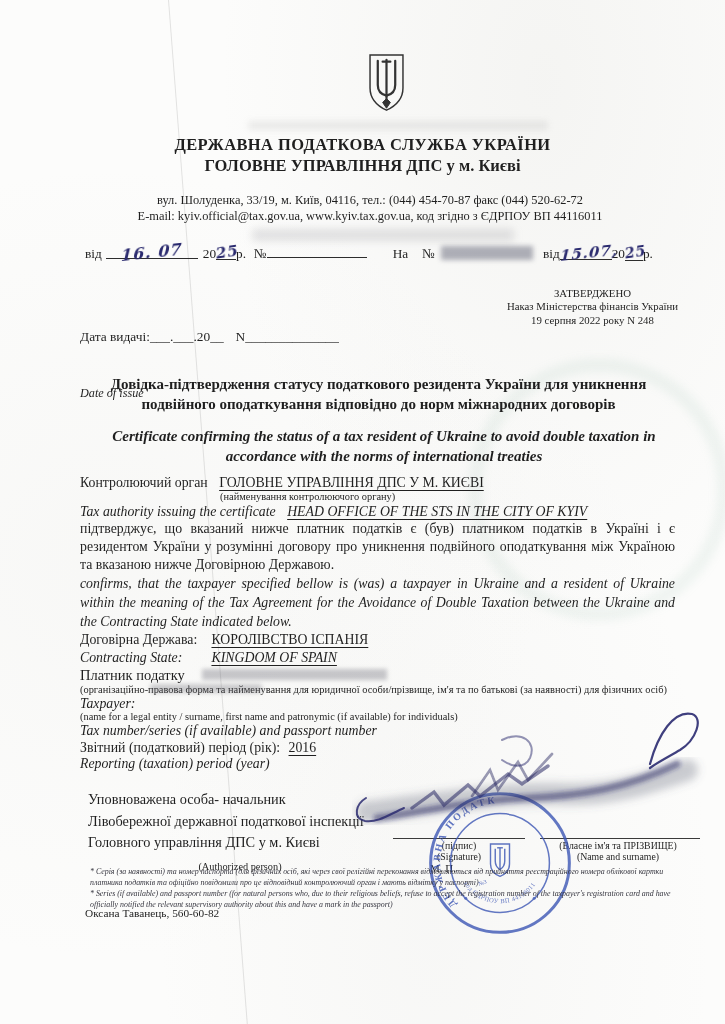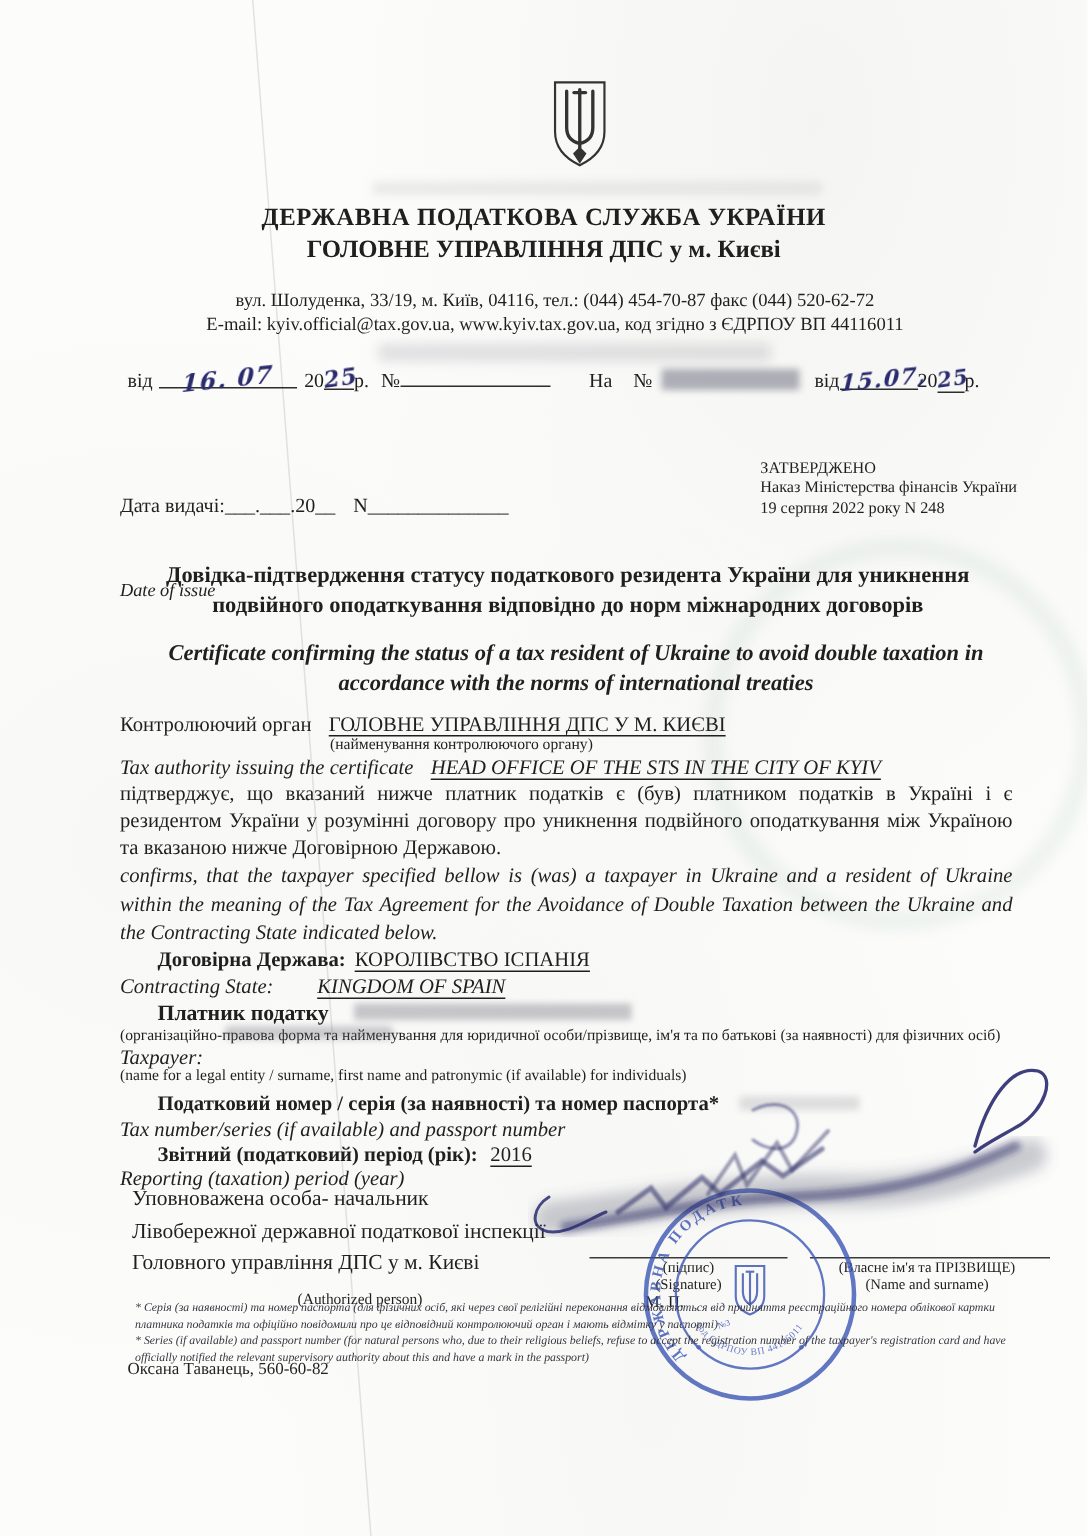--- a/index.html
+++ b/index.html
@@ -14,28 +14,28 @@
     background:rgba(95,95,95,0.16);transform:rotate(-4.4deg);transform-origin:top left;}
   .ghost{position:absolute;background:rgba(125,125,125,0.13);filter:blur(3px);border-radius:3px;}
   .emblem{position:absolute;left:365px;top:53px;width:43px;height:62px;}
   .org1{position:absolute;left:0;right:0;top:135px;text-align:center;font-weight:bold;font-size:16.5px;letter-spacing:0.4px;}
   .org2{position:absolute;left:0;right:0;top:156px;text-align:center;font-weight:bold;font-size:16.5px;}
   .addr{position:absolute;left:0;right:0;top:192px;text-align:center;font-size:12.4px;line-height:16px;margin-left:15px;}
   .refline{position:absolute;left:85px;top:242px;width:595px;font-size:13.3px;display:flex;align-items:baseline;white-space:nowrap;}
   .ulbox{display:inline-block;border-bottom:1.2px solid #2d2d2d;height:15px;position:relative;}
   .hw{font-family:"DejaVu Serif",serif;font-style:italic;font-weight:bold;color:#2b2b6f;
     display:inline-block;transform:rotate(-6deg) skewX(-9deg);filter:blur(0.2px);letter-spacing:1px;}
-  .approved{position:absolute;right:47px;top:287px;text-align:left;font-size:10.8px;line-height:13.4px;margin-top:19px;}
+  .approved{position:absolute;right:47px;top:287px;text-align:center;font-size:10.8px;line-height:13.4px;}
   .issue1{position:absolute;left:80px;top:329px;font-size:13.4px;}
   .issue2{position:absolute;left:80px;top:345px;font-size:12.2px;font-style:italic;margin-top:41px;}
   .titleua{position:absolute;left:90px;right:58px;top:375px;text-align:center;font-weight:bold;font-size:15px;line-height:19.5px;}
   .titleen{position:absolute;left:99px;right:56px;top:426px;text-align:center;font-weight:bold;font-style:italic;font-size:15px;line-height:20px;}
   .bodyblk{position:absolute;left:80px;right:50px;top:474px;font-size:13.8px;line-height:17px;}
   .ital{font-style:italic;}
-  .bold{font-weight:bold;margin-left:25px;}
+  .bold{font-weight:normal;}
   .uval{text-decoration:underline;text-underline-offset:3px;}
   .cap{font-size:10.4px;line-height:12px;}
   .capmid{margin-left:140px;}
   .para{text-align:justify;line-height:18px;}
   .para.en{line-height:19px;}
   .lblcol{display:inline-block;min-width:128px;}
   .redact{display:inline-block;vertical-align:baseline;}
   .authorized{position:absolute;left:88px;top:789px;font-size:14.3px;line-height:21.5px;}
   .authcap{margin-left:38px;width:228px;text-align:center;font-size:10.3px;margin-top:2px;}
   .sigline{position:absolute;border-top:1.1px solid #3a3a3a;height:0;}
@@ -131,24 +131,20 @@
       <span class="lblcol">Contracting State:</span>
       <span class="uval">KINGDOM OF SPAIN</span>
     </div>
     <div>
       <span class="bold" style="font-size:14.5px;">Платник податку</span>
       <span class="redact" style="width:185px;height:11px;margin-left:14px;background:rgba(95,95,105,0.33);filter:blur(2px);"></span>
     </div>
     <div class="cap">(організаційно-правова форма та найменування для юридичної особи/прізвище, ім'я та по батькові (за наявності) для фізичних осіб)</div>
     <div class="ital" style="line-height:15px;">Taxpayer:</div>
     <div class="cap">(name for a legal entity / surname, first name and patronymic (if available) for individuals)</div>
-    <div style="margin-top:3px;line-height:18px;">
-      <span class="bold">Податковий номер / серія (за наявності) та номер паспорта*</span>
-      <span class="redact" style="width:80px;height:9px;margin-left:10px;background:rgba(120,120,128,0.22);filter:blur(2.5px);"></span>
-    </div>
     <div class="ital" style="line-height:16px;">Tax number/series (if available) and passport number</div>
     <div style="line-height:17px;">
       <span class="bold">Звітний (податковий) період (рік):</span>
       <span class="uval" style="margin-left:5px;">2016</span>
     </div>
     <div class="ital" style="line-height:16px;">Reporting (taxation) period (year)</div>
   </div>
 
   <div class="ghost" style="left:150px;top:684px;width:112px;height:9px;background:rgba(95,95,105,0.30);filter:blur(2px);"></div>
 

